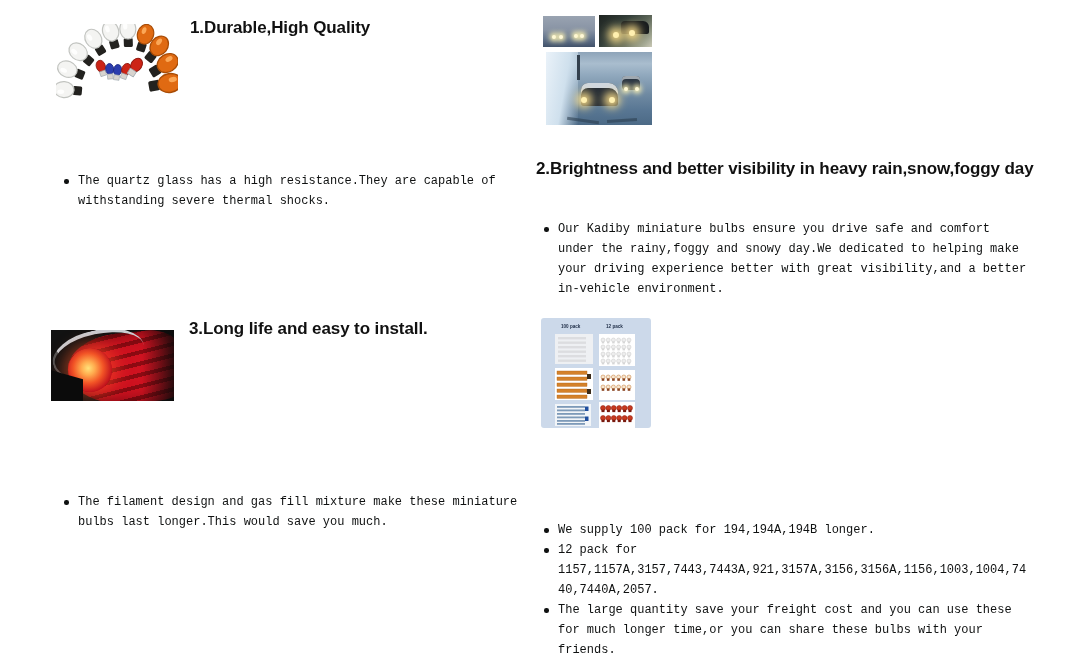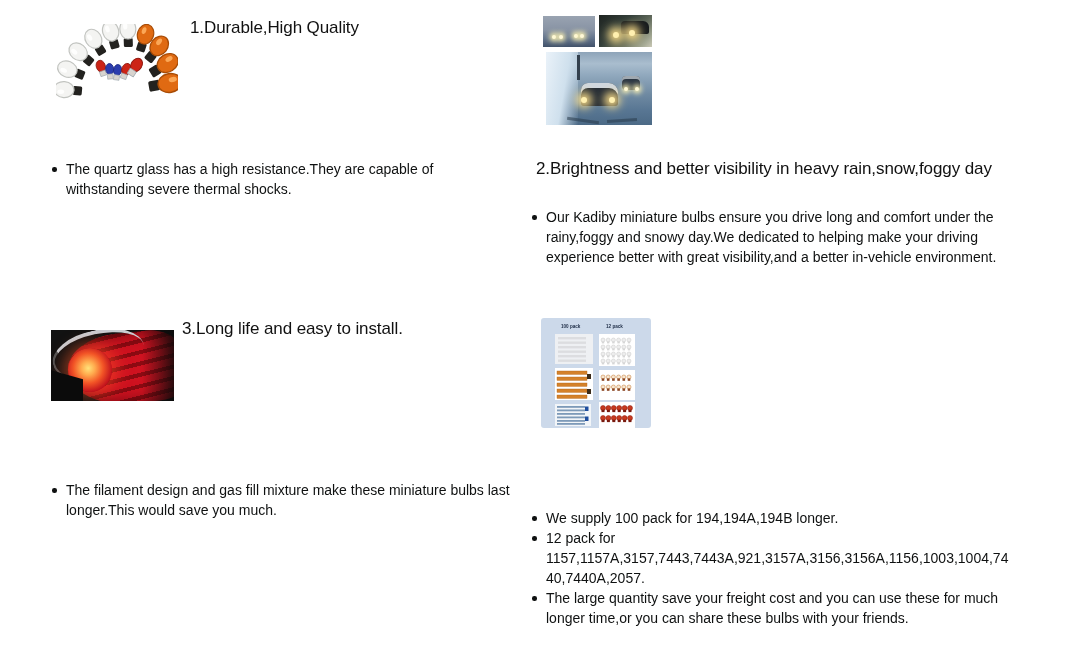--- a/index.html
+++ b/index.html
@@ -1,19 +1,19 @@
 <!DOCTYPE html>
 <html><head>
 <meta charset="utf-8">
 <style>
   html,body{margin:0;padding:0;background:#ffffff;}
   #page{position:relative;width:1078px;height:671px;background:#ffffff;overflow:hidden;
         font-family:"Liberation Sans",sans-serif;color:#0F1111;}
-  .sec-title{position:absolute;font-size:17px;line-height:21px;font-weight:400;color:#111111;letter-spacing:-0.1px;}
-  .bullets{position:absolute;list-style:none;margin:0;padding:0;font-size:14px;line-height:20px;color:#0F1111;}
+  .sec-title{position:absolute;font-size:17px;line-height:21px;font-weight:700;color:#111111;letter-spacing:-0.1px;}
+  .bullets{position:absolute;list-style:none;margin:12px;padding:0;font-size:12px;line-height:20px;color:#0F1111;font-family:Liberation Mono, monospace;}
   .bullets li{position:relative;padding-left:22px;overflow-wrap:break-word;}
   .bullets li::before{content:"";position:absolute;left:8px;top:8px;width:4.5px;height:4.5px;border-radius:50%;background:#0F1111;}
   .img-abs{position:absolute;overflow:hidden;}
 
   
   .fogA{background:linear-gradient(180deg,#99a3b1 0%,#8893a4 45%,#63748c 72%,#42526a 100%);}
   .glow{position:absolute;border-radius:50%;}
   .g-wht{width:4px;height:4px;background:#fff9d8;box-shadow:0 0 5px 2.5px rgba(255,244,180,.95);}
   .snowB{background:linear-gradient(135deg,#1e2320 0%,#343f3a 38%,#5c6557 62%,#9aa08c 84%,#cac9b6 100%);}
   .snowB .car{position:absolute;left:42%;top:18%;width:52%;height:42%;background:#171b1d;border-radius:4px 6px 2px 2px;}
@@ -116,24 +116,24 @@
     <span class="car1"></span>
     <span class="glow g-yel" style="left:33%;top:62%;"></span>
     <span class="glow g-yel" style="left:59%;top:62%;"></span>
     <span class="track" style="left:20%;width:30%;transform:rotate(8deg);"></span>
     <span class="track" style="left:58%;width:28%;transform:rotate(-4deg);"></span>
   </div>
 
   <h2 class="sec-title" style="left:536px;top:144px;width:500px;">2.Brightness and better visibility in heavy rain,snow,foggy day</h2>
 
   <ul class="bullets" style="left:524px;top:207px;width:492px;">
-    <li>Our Kadiby miniature bulbs ensure you drive long and comfort under the rainy,foggy and snowy day.We dedicated to helping make your driving experience better with great visibility,and a better in-vehicle environment.</li>
-  </ul>
-
-  <h2 class="sec-title" style="left:182px;top:304px;">3.Long life and easy to install.</h2>
+    <li>Our Kadiby miniature bulbs ensure you drive safe and comfort under the rainy,foggy and snowy day.We dedicated to helping make your driving experience better with great visibility,and a better in-vehicle environment.</li>
+  </ul>
+
+  <h2 class="sec-title" style="left:189px;top:304px;">3.Long life and easy to install.</h2>
 
   <div class="img-abs tail" style="left:51px;top:330px;width:123px;height:71px;">
     <span class="tl-lens"></span>
     <span class="tl-trim"></span>
     <span class="tl-bulb"></span>
     <span class="tl-shade"></span>
     <span class="tl-corner"></span>
   </div>
 
   <ul class="bullets" style="left:44px;top:480px;width:466px;">

